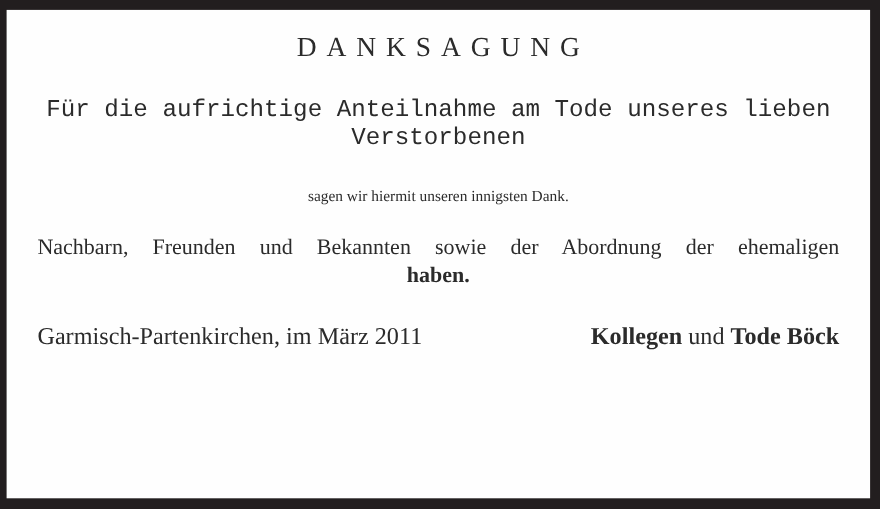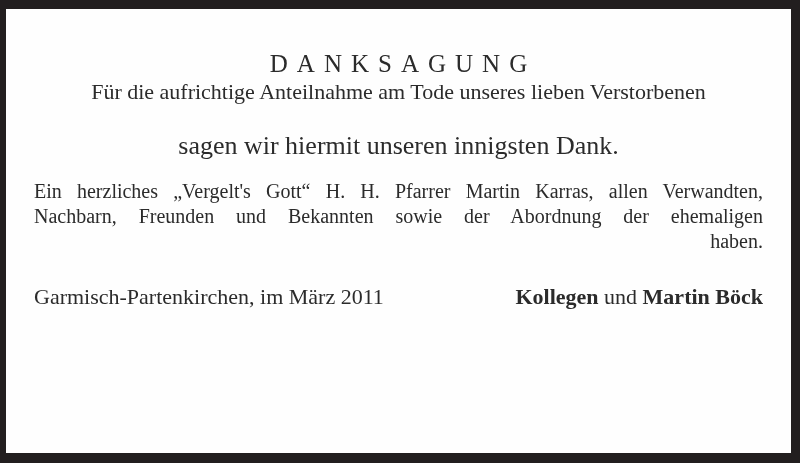--- a/index.html
+++ b/index.html
@@ -19,57 +19,60 @@
     position: absolute;
     left: 6px;
     top: 9px;
     right: 9px;
     bottom: 10px;
     background: var(--paper, #fefefe);
     box-sizing: border-box;
     padding: 0 28px;
   }
   .title {
-    margin-top: 40px;
+    margin-top: 20px;
     font-size: 25px;
     line-height: 30px;
     text-align: center;
     letter-spacing: 9px;
     text-indent: 9px; 
     font-weight: normal;
   }
   .intro {
+    margin-top: 28px;
     font-size: 22px;
     line-height: 26px;
     text-align: center;
+    font-family: Liberation Mono, monospace;
   }
   .name {
     margin-top: 22px;
     font-size: 46px;
     line-height: 52px;
     text-align: center;
     font-weight: normal;
   }
   .thanks {
     margin-top: 28px;
-    font-size: 26px;
+    font-size: 14px;
     line-height: 26px;
     text-align: center;
   }
   .para {
     margin-top: 20px;
     font-size: 20px;
     line-height: 25px;
   }
   .jline {
     text-align: justify;
     text-align-last: justify;
   }
   .cline {
-    text-align: right;
+    text-align: center;
+    font-weight: bold;
   }
   .sig-row {
     margin-top: 30px;
     font-size: 22px;
     line-height: 26px;
     display: flex;
     justify-content: space-between;
     align-items: baseline;
   }
   .bold {
@@ -82,27 +85,26 @@
 <div class="paper">
 
   <div class="title">DANKSAGUNG</div>
 
   <div class="intro">Für die aufrichtige Anteilnahme am Tode unseres lieben Verstorbenen</div>
 
 
   <div class="thanks">sagen wir hiermit unseren innigsten Dank.</div>
 
   <div class="para">
-    <div class="jline">Ein herzliches „Vergelt's Gott“ H. H. Pfarrer Martin Karras, allen Verwandten,</div>
     <div class="jline">Nachbarn, Freunden und Bekannten sowie der Abordnung der ehemaligen</div>
     <div class="cline">haben.</div>
   </div>
 
   <div class="sig-row">
     <span>Garmisch-Partenkirchen, im März 2011</span>
     <span>
       <span class="bold">Kollegen</span>
       <span>und</span>
-      <span class="bold">Martin Böck</span>
+      <span class="bold">Tode Böck</span>
     </span>
   </div>
 
 </div>
 
 </body></html>

